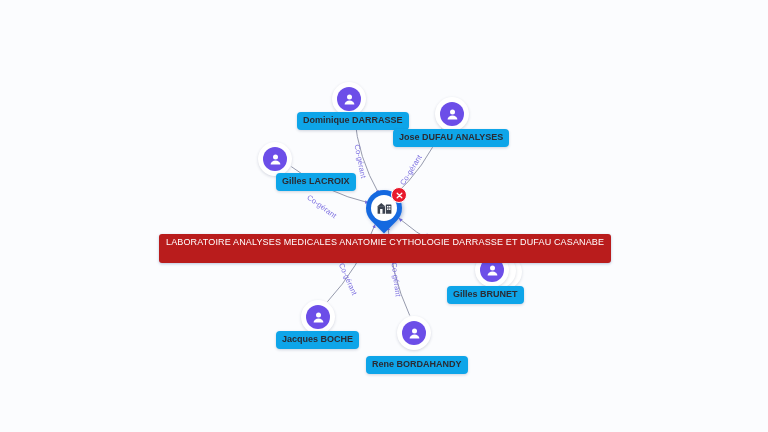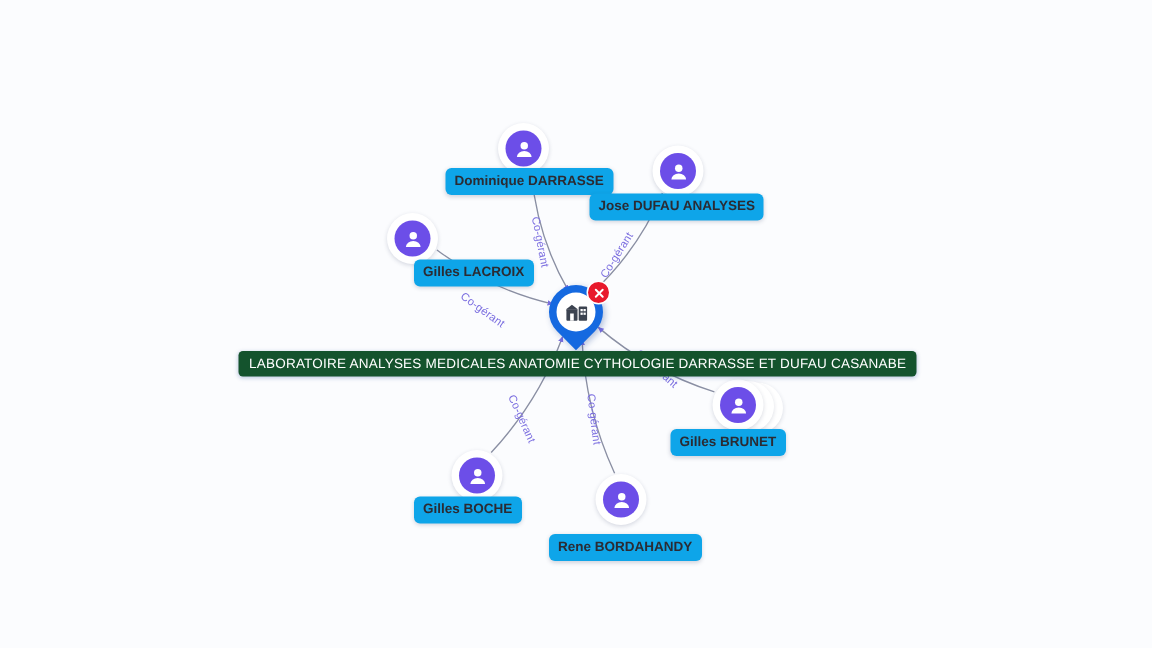--- a/index.html
+++ b/index.html
@@ -134,23 +134,23 @@
     display: flex;
     align-items: center;
     justify-content: center;
   }
   .close-badge svg { display: block; }
 
   #company-title {
     position: absolute;
     left: 159px;
     top: 234px;
-    height: 17px;
+    height: 29px;
     line-height: 17px;
-    background: #14532d;
+    background: #b91c1c;
     color: #ffffff;
     font-size: 9px;
     padding: 0 7px;
     border-radius: 3px;
     white-space: nowrap;
     letter-spacing: 0.15px;
     box-shadow: 0 1px 3px rgba(20,60,140,0.28);
     font-family: "Liberation Sans", sans-serif;
   }
 </style>
@@ -229,21 +229,21 @@
       <div class="node-label" style="left: 447px; top: 286px;">Gilles BRUNET</div>
       <div class="person-node" style="left: 301px; top: 300px;">
         <div class="person-ring"></div>
         <div class="person-disc">
           <svg width="13" height="13" viewBox="0 0 13 13" xmlns="http://www.w3.org/2000/svg">
             <circle cx="6.5" cy="4.1" r="2.5" fill="#ffffff"></circle>
             <path d="M1.6,11.6 a4.9,4.0 0 0 1 9.8,0 z" fill="#ffffff"></path>
           </svg>
         </div>
       </div>
-      <div class="node-label" style="left: 276px; top: 331px;">Gilles BOCHE</div>
+      <div class="node-label" style="left: 276px; top: 331px;">Jacques BOCHE</div>
       <div class="person-node" style="left: 397px; top: 316px;">
         <div class="person-ring"></div>
         <div class="person-disc">
           <svg width="13" height="13" viewBox="0 0 13 13" xmlns="http://www.w3.org/2000/svg">
             <circle cx="6.5" cy="4.1" r="2.5" fill="#ffffff"></circle>
             <path d="M1.6,11.6 a4.9,4.0 0 0 1 9.8,0 z" fill="#ffffff"></path>
           </svg>
         </div>
       </div>
       <div class="node-label" style="left: 366px; top: 356px;">Rene BORDAHANDY</div>

